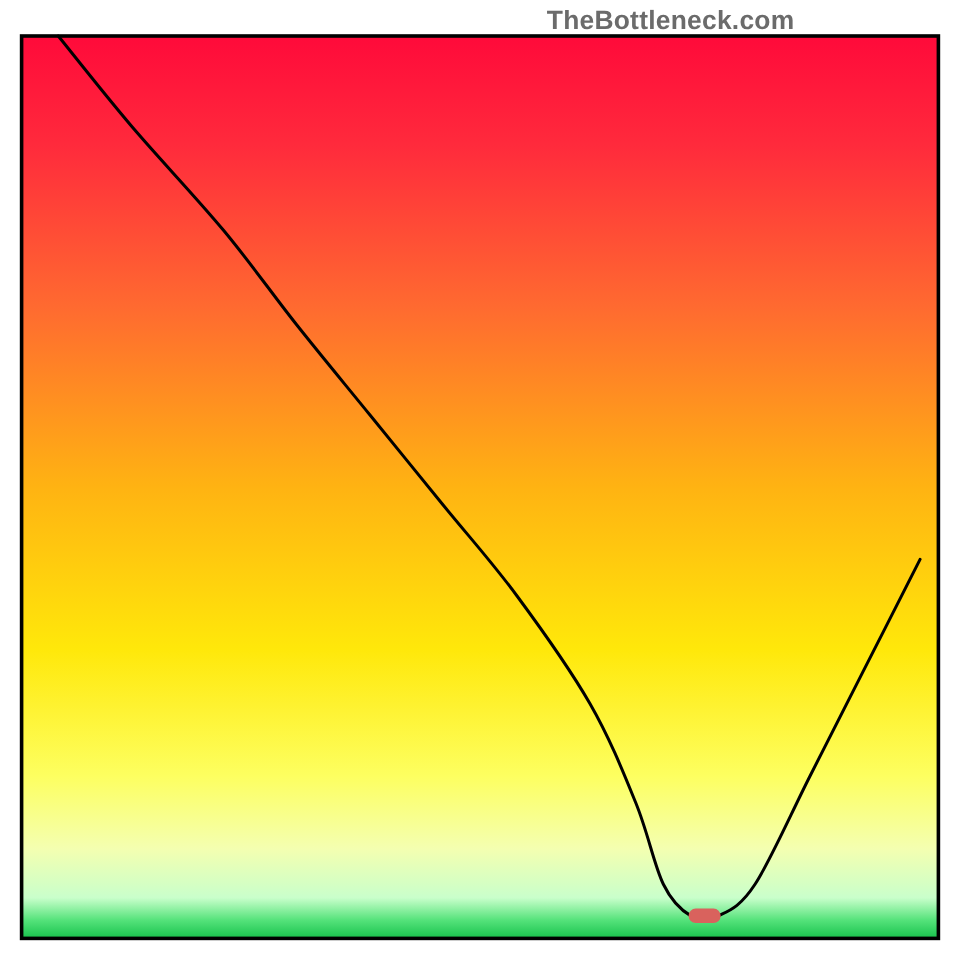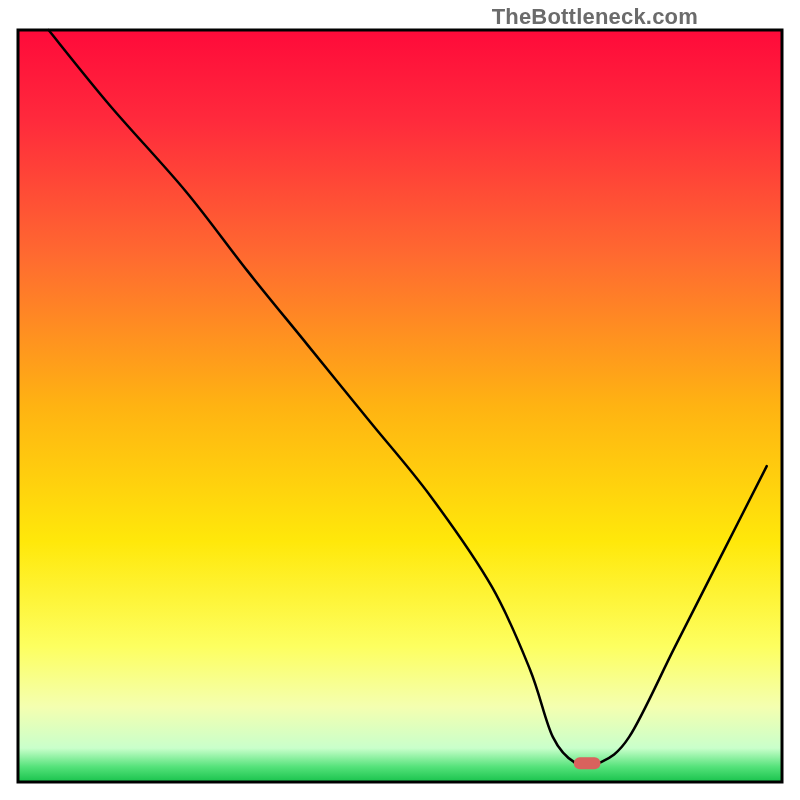--- a/index.html
+++ b/index.html
@@ -7,21 +7,20 @@
     padding: 0;
     width: 800px;
     height: 800px;
     background: #fff;
     font-family: Arial, Helvetica, sans-serif;
   }
   .stage {
     position: relative;
     width: 676px;
     height: 800px;
-    padding-left: 36px;
   }
   .watermark {
     position: absolute;
     top: 4px;
     right: 14px;
     font-size: 22px;
     font-weight: 600;
     color: #6b6b6b;
     letter-spacing: 0.2px;
   }

